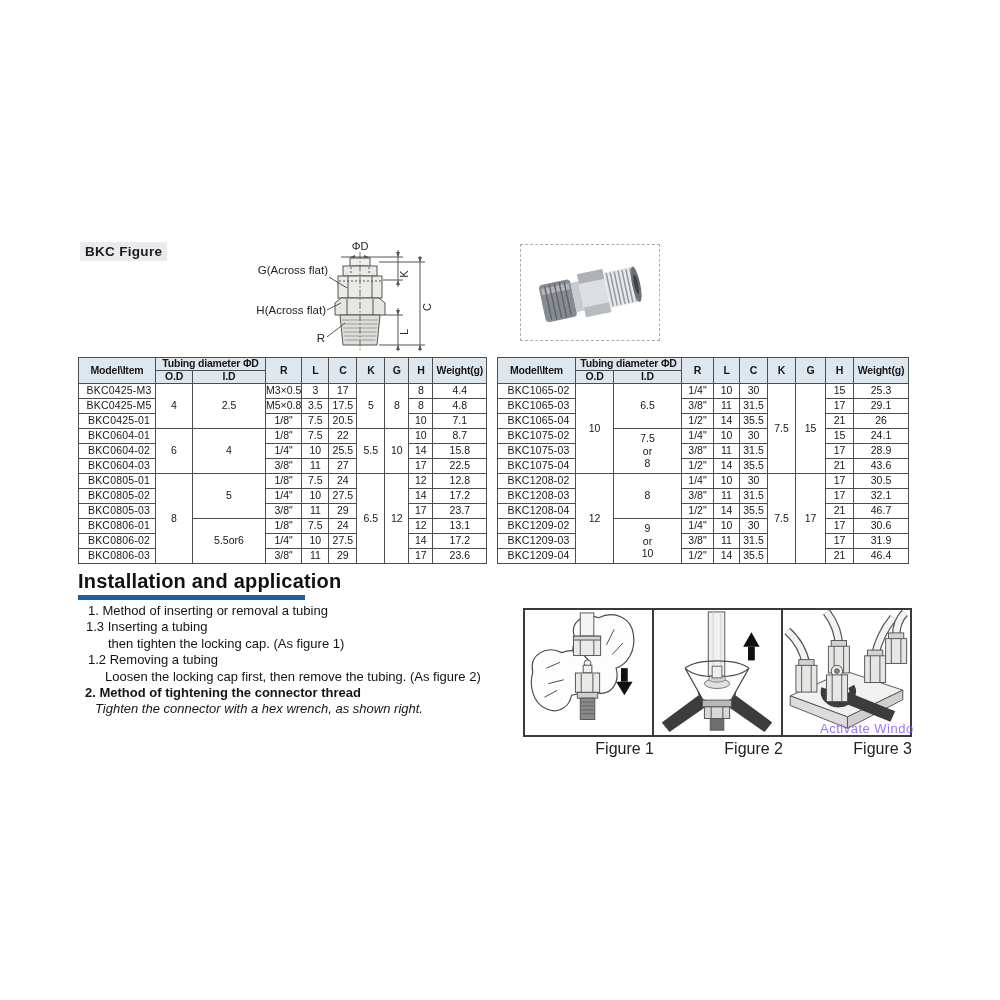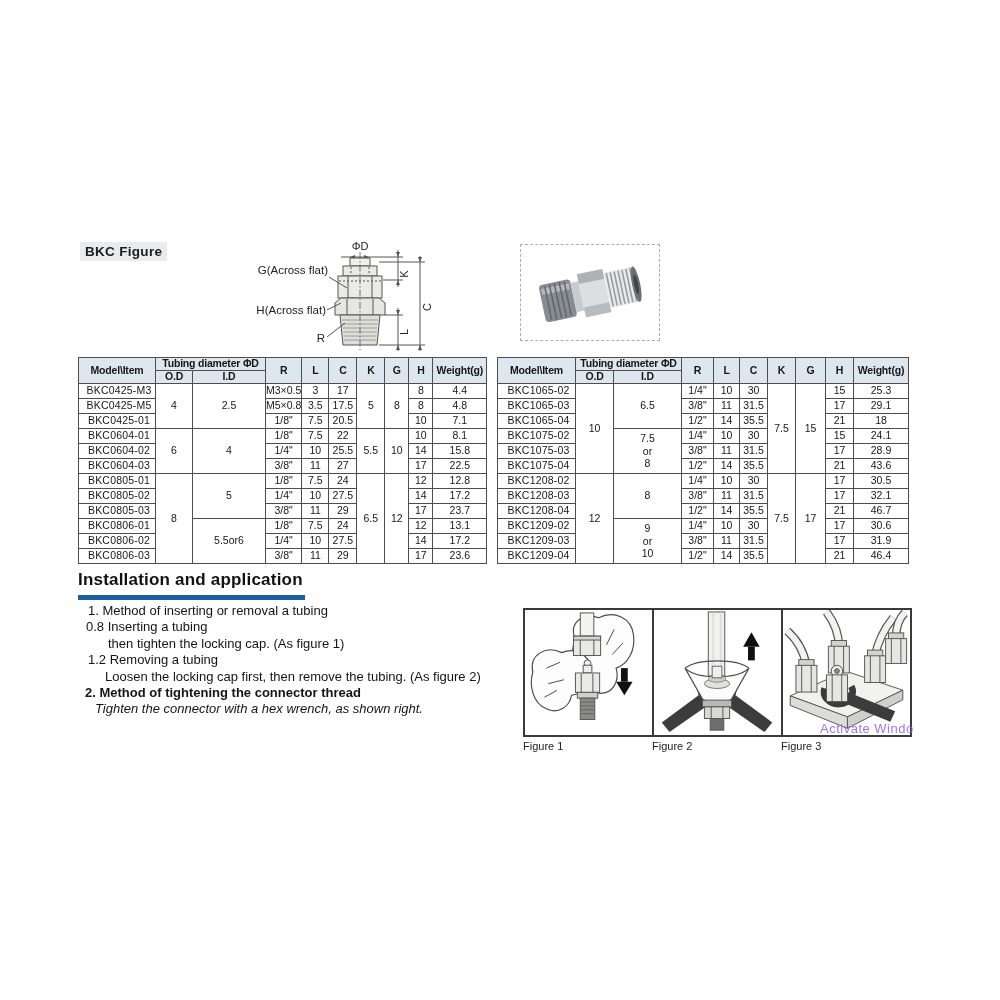--- a/index.html
+++ b/index.html
@@ -19,32 +19,32 @@
   #tableL{left:78px;top:357px;}
   #tableR{left:497px;top:357px;}
   th,td{border:1px solid #4d4d4d;text-align:center;vertical-align:middle;padding:0;
         font-size:10.5px;color:#161616;line-height:1.05;overflow:hidden;}
   th{background:#dee6ee;font-weight:bold;height:12px;letter-spacing:-.2px;}
   td{height:14px;}
   td.model{text-align:center;padding-left:4px;letter-spacing:.2px;}
   td.stack{white-space:pre-line;line-height:1.2;}
 
   
-  .inst-head{left:78px;top:570px;font-size:17px;font-weight:bold;letter-spacing:.2px;color:#111;}
+  .inst-head{left:78px;top:570px;font-size:20px;font-weight:bold;letter-spacing:.2px;color:#111;}
   .inst-bar{left:78px;top:595px;width:227px;height:5px;background:#1c5fa0;}
   .inst-lines{left:78px;top:603px;width:460px;font-size:13px;color:#141414;}
   .inst-lines div{line-height:16.4px;white-space:nowrap;}
   .i0{padding-left:10px;} .i1{padding-left:8px;} .i2{padding-left:30px;}
   .i3{padding-left:27px;} .i4{padding-left:7px;font-weight:bold;}  .i5{padding-left:17px;font-style:italic;}
 
   
   .figrow{left:523px;top:608px;display:flex;}
   .figpanel{width:131px;height:129px;border:2px solid #3a3a3a;box-sizing:border-box;background:#fff;}
   .figpanel + .figpanel{margin-left:-2px;}
-  .figcap{top:740px;width:131px;text-align:left;font-size:11px;color:#222;}
+  .figcap{top:740px;width:131px;text-align:right;font-size:16px;color:#222;}
   #cap1{left:523px;} #cap2{left:652px;} #cap3{left:781px;}
   .watermark{left:820px;top:721px;font-size:13px;color:#8b5cf6;opacity:.85;letter-spacing:.5px;}
 
   svg text{font-family:"Liberation Sans",sans-serif;}
 </style>
 </head>
 <body>
 
 <div id="canvas">
 
@@ -179,21 +179,21 @@
         <tr>
           <td class="model">BKC0604-01</td>
           <td rowspan="3">6</td>
           <td rowspan="3">4</td>
           <td>1/8"</td>
           <td>7.5</td>
           <td>22</td>
           <td rowspan="3">5.5</td>
           <td rowspan="3">10</td>
           <td>10</td>
-          <td>8.1</td>
+          <td>8.7</td>
         </tr>
         <tr>
           <td class="model">BKC0604-02</td>
           <td>1/4"</td>
           <td>10</td>
           <td>25.5</td>
           <td>14</td>
           <td>15.8</td>
         </tr>
         <tr>
@@ -310,21 +310,21 @@
           <td>31.5</td>
           <td>17</td>
           <td>29.1</td>
         </tr>
         <tr>
           <td class="model">BKC1065-04</td>
           <td>1/2"</td>
           <td>14</td>
           <td>35.5</td>
           <td>21</td>
-          <td>18</td>
+          <td>26</td>
         </tr>
         <tr>
           <td class="model">BKC1075-02</td>
           <td rowspan="3" class="stack">7.5
 or
 8</td>
           <td>1/4"</td>
           <td>10</td>
           <td>30</td>
           <td>15</td>
@@ -401,21 +401,21 @@
           <td>21</td>
           <td>46.4</td>
         </tr>
       </tbody>
   </table>
 
   <div class="abs inst-head">Installation and application</div>
   <div class="abs inst-bar"></div>
   <div class="abs inst-lines">
     <div class="i0">1. Method of inserting or removal a tubing</div>
-    <div class="i1">0.8  Inserting a tubing</div>
+    <div class="i1">1.3  Inserting a tubing</div>
     <div class="i2">then tighten the locking cap. (As figure 1)</div>
     <div class="i0">1.2  Removing a tubing</div>
     <div class="i3">Loosen the locking cap first, then remove the tubing. (As figure 2)</div>
     <div class="i4">2. Method of tightening the connector thread</div>
     <div class="i5">Tighten the connector with a hex wrench, as shown right.</div>
   </div>
 
   <div class="abs figrow">
 
     <div class="figpanel">

